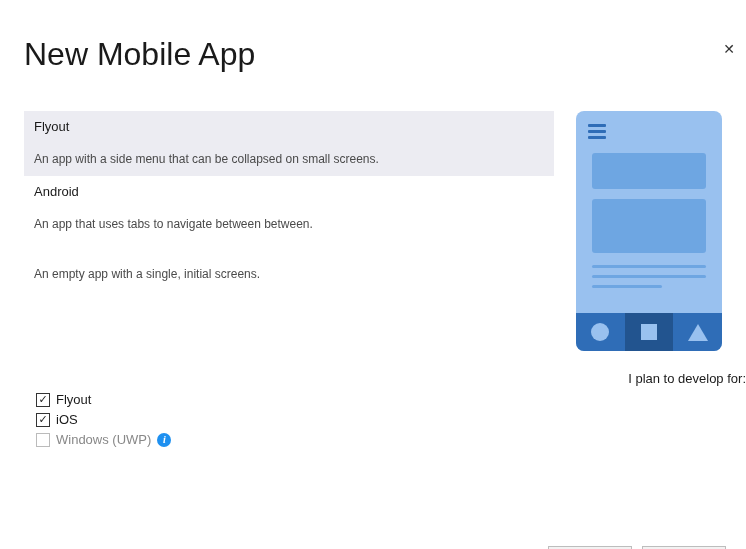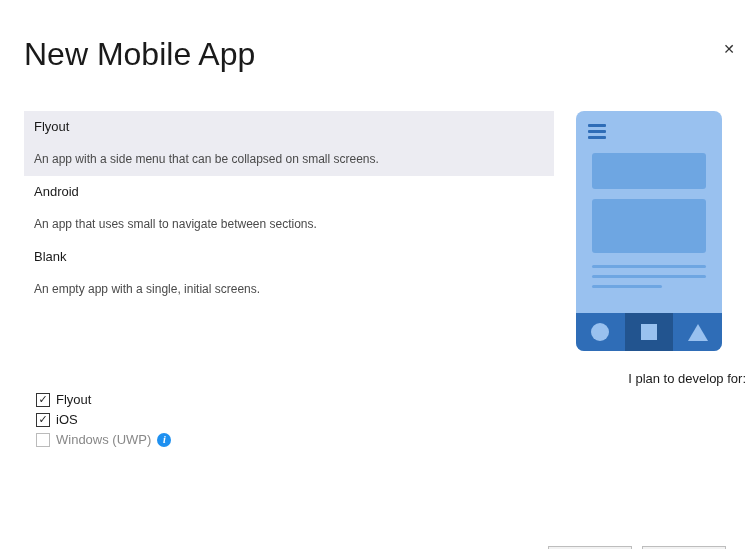--- a/index.html
+++ b/index.html
@@ -162,24 +162,23 @@
   <div class="header-title">New Mobile App</div>
 
   <div class="mid">
     <div class="templates">
       <div class="tmpl-item selected">
         <div class="tmpl-name">Flyout</div>
         <div class="tmpl-desc">An app with a side menu that can be collapsed on small screens.</div>
       </div>
       <div class="tmpl-item">
         <div class="tmpl-name">Android</div>
-        <div class="tmpl-desc">An app that uses small to navigate between sections.</div>
+        <div class="tmpl-desc">An app that uses tabs to navigate between between.</div>
       </div>
       <div class="tmpl-item">
-        <div class="tmpl-name">Blank</div>
         <div class="tmpl-desc">An empty app with a single, initial screens.</div>
       </div>
     </div>
 
     <div class="preview">
       <div class="ham">
           <div></div>
           <div></div>
           <div></div>
         </div>

